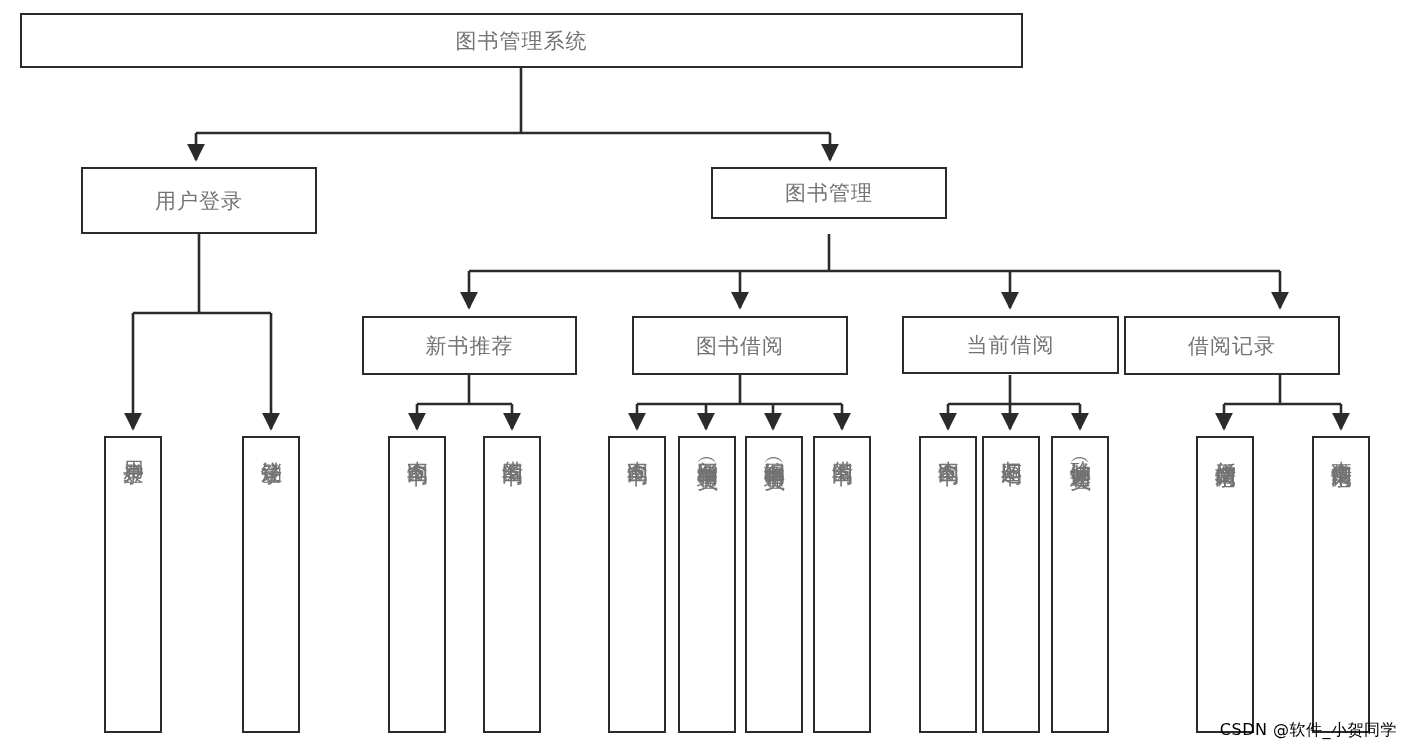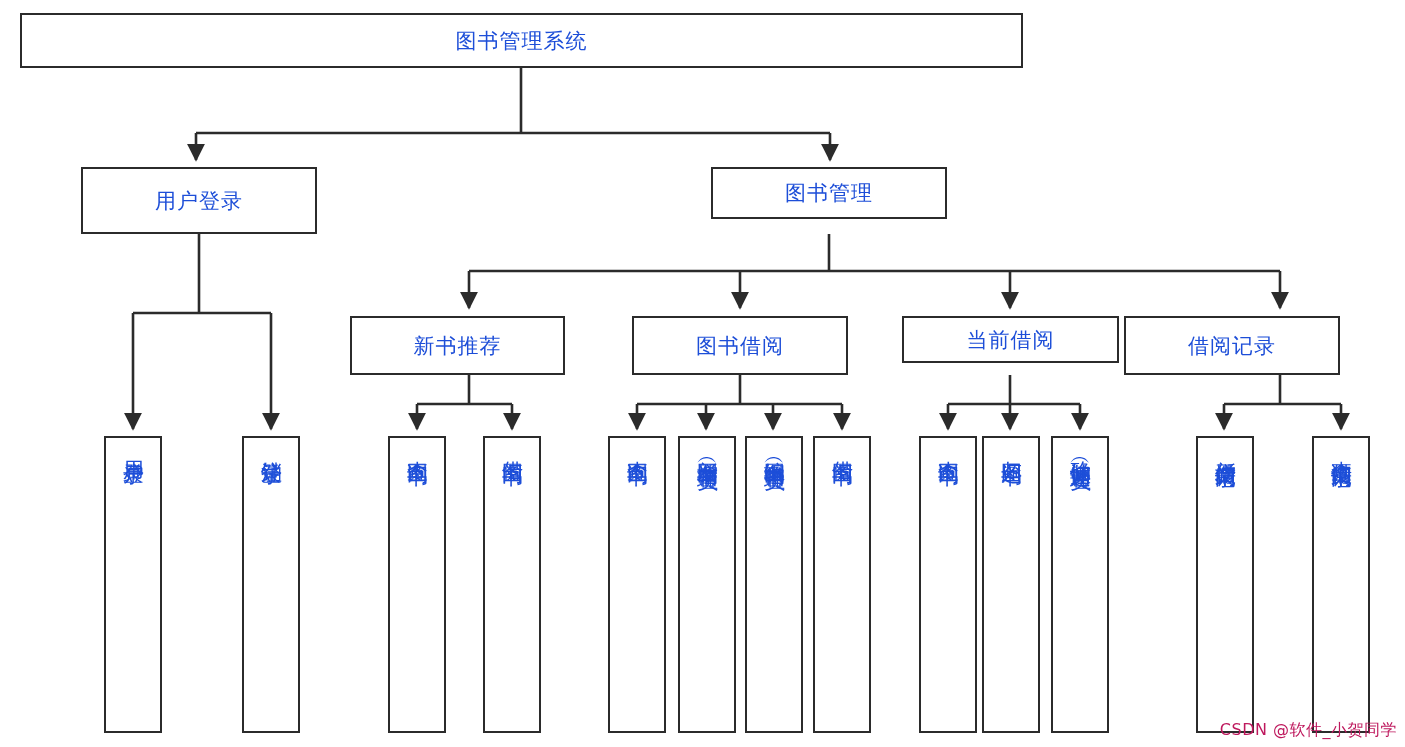--- a/index.html
+++ b/index.html
@@ -25,21 +25,21 @@
     height: 747px;
   }
   .node {
     position: absolute;
     box-sizing: border-box;
     border: 2.5px solid #2b2b2b;
     background: #ffffff;
     display: flex;
     align-items: center;
     justify-content: center;
-    color: #1d4ed8;
+    color: #737373;
   }
   .node.horiz {
     font-size: 21px;
     letter-spacing: 1px;
   }
   .node.vert {
     align-items: flex-start;
     justify-content: center;
     padding-top: 6px;
   }
@@ -49,21 +49,21 @@
     font-size: 21px;
     line-height: 1.28;
     letter-spacing: 1.5px;
     white-space: nowrap;
   }
   .watermark {
     position: absolute;
     right: 8px;
     bottom: 6px;
     font-size: 16px;
-    color: #be185d;
+    color: #000000;
     letter-spacing: 0.5px;
     white-space: nowrap;
   }
 </style>
 </head>
 <body>
 
 <div id="canvas">
 
   <svg id="wires" viewBox="0 0 1405 747" xmlns="http://www.w3.org/2000/svg">
@@ -120,27 +120,27 @@
     <span>图书管理系统</span>
   </div>
 
   <div class="node horiz" style="left:81px; top:167px; width:236px; height:67px;">
     <span>用户登录</span>
   </div>
   <div class="node horiz" style="left:711px; top:167px; width:236px; height:52px;">
     <span>图书管理</span>
   </div>
 
-  <div class="node horiz" style="left:350px; top:316px; width:215px; height:59px;">
+  <div class="node horiz" style="left:362px; top:316px; width:215px; height:59px;">
     <span>新书推荐</span>
   </div>
   <div class="node horiz" style="left:632px; top:316px; width:216px; height:59px;">
     <span>图书借阅</span>
   </div>
-  <div class="node horiz" style="left:902px; top:316px; width:217px; height:47px;">
+  <div class="node horiz" style="left:902px; top:316px; width:217px; height:58px;">
     <span>当前借阅</span>
   </div>
   <div class="node horiz" style="left:1124px; top:316px; width:216px; height:59px;">
     <span>借阅记录</span>
   </div>
 
   <div class="node vert" style="left:104px; top:436px; width:58px; height:297px;">
     <span class="vlabel">用户登录</span>
   </div>
   <div class="node vert" style="left:242px; top:436px; width:58px; height:297px;">

